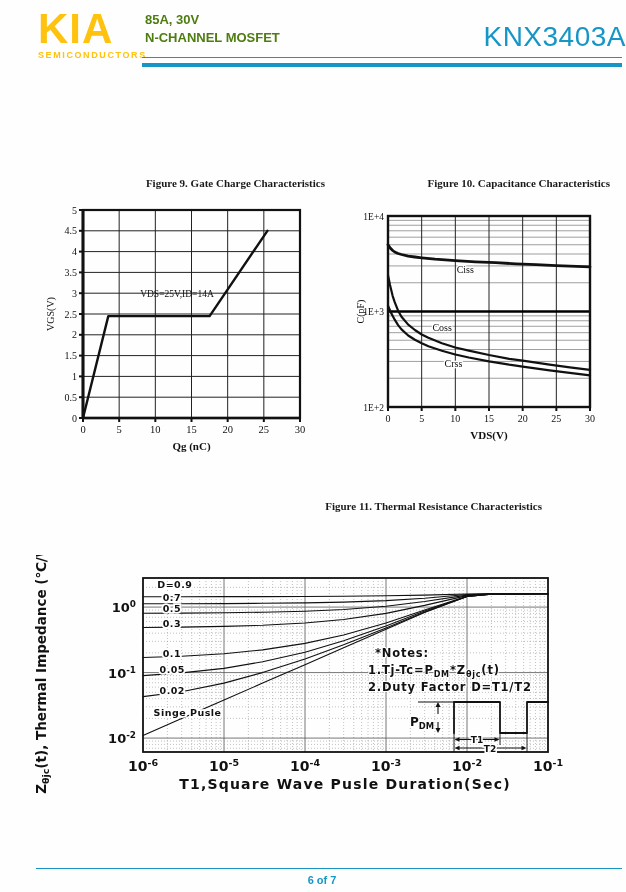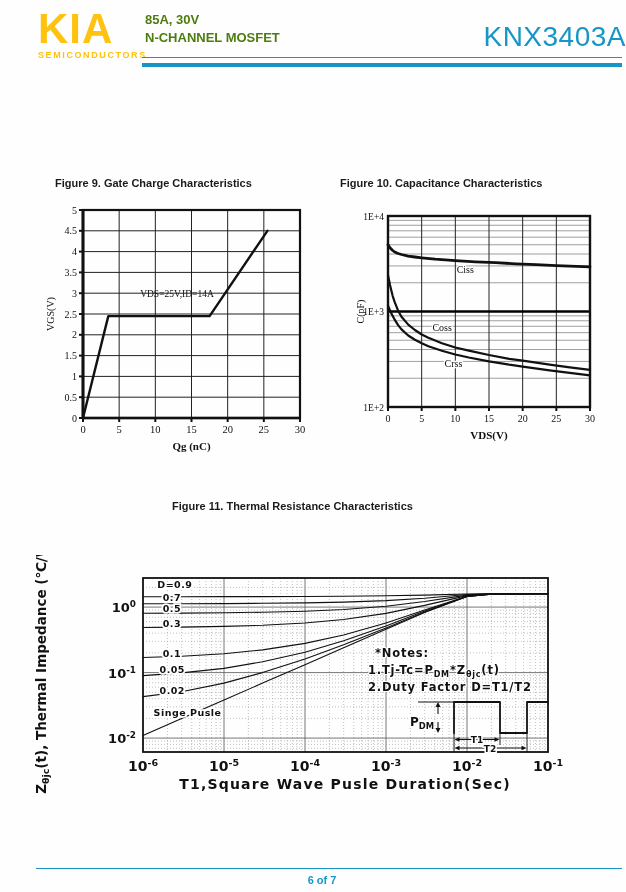--- a/index.html
+++ b/index.html
@@ -7,21 +7,21 @@
     width:626px;height:892px;position:relative;background:#fefefe;
     font-family:"Liberation Sans",sans-serif;color:#1a1a1a;overflow:hidden;
   }
   .abs{position:absolute;}
   .brand{font-weight:bold;font-size:42px;letter-spacing:1px;line-height:1;}
   .brand-sub{font-size:9px;letter-spacing:1.6px;font-weight:bold;}
   .partinfo{font-size:13px;font-weight:bold;line-height:18px;}
   .partnum{font-size:28px;letter-spacing:0.5px;}
   .hline{height:1px;}
   .hline-thick{height:4px;}
-  .figtitle{font-size:11px;font-weight:bold;text-align:left;color:#1a1a1a;}
+  .figtitle{font-size:11px;font-weight:bold;text-align:right;color:#1a1a1a;font-family:Liberation Serif, serif;}
   .footer-text{font-size:11px;font-weight:bold;}
   svg text{user-select:none;}
 </style>
 </head>
 <body>
 
 <div class="abs" style="left:38px;top:8px;">
   <div class="brand" style="color: rgb(255, 194, 14);">KIA</div>
   <div class="brand-sub" style="color: rgb(255, 194, 14);">SEMICONDUCTORS</div>
 </div>

